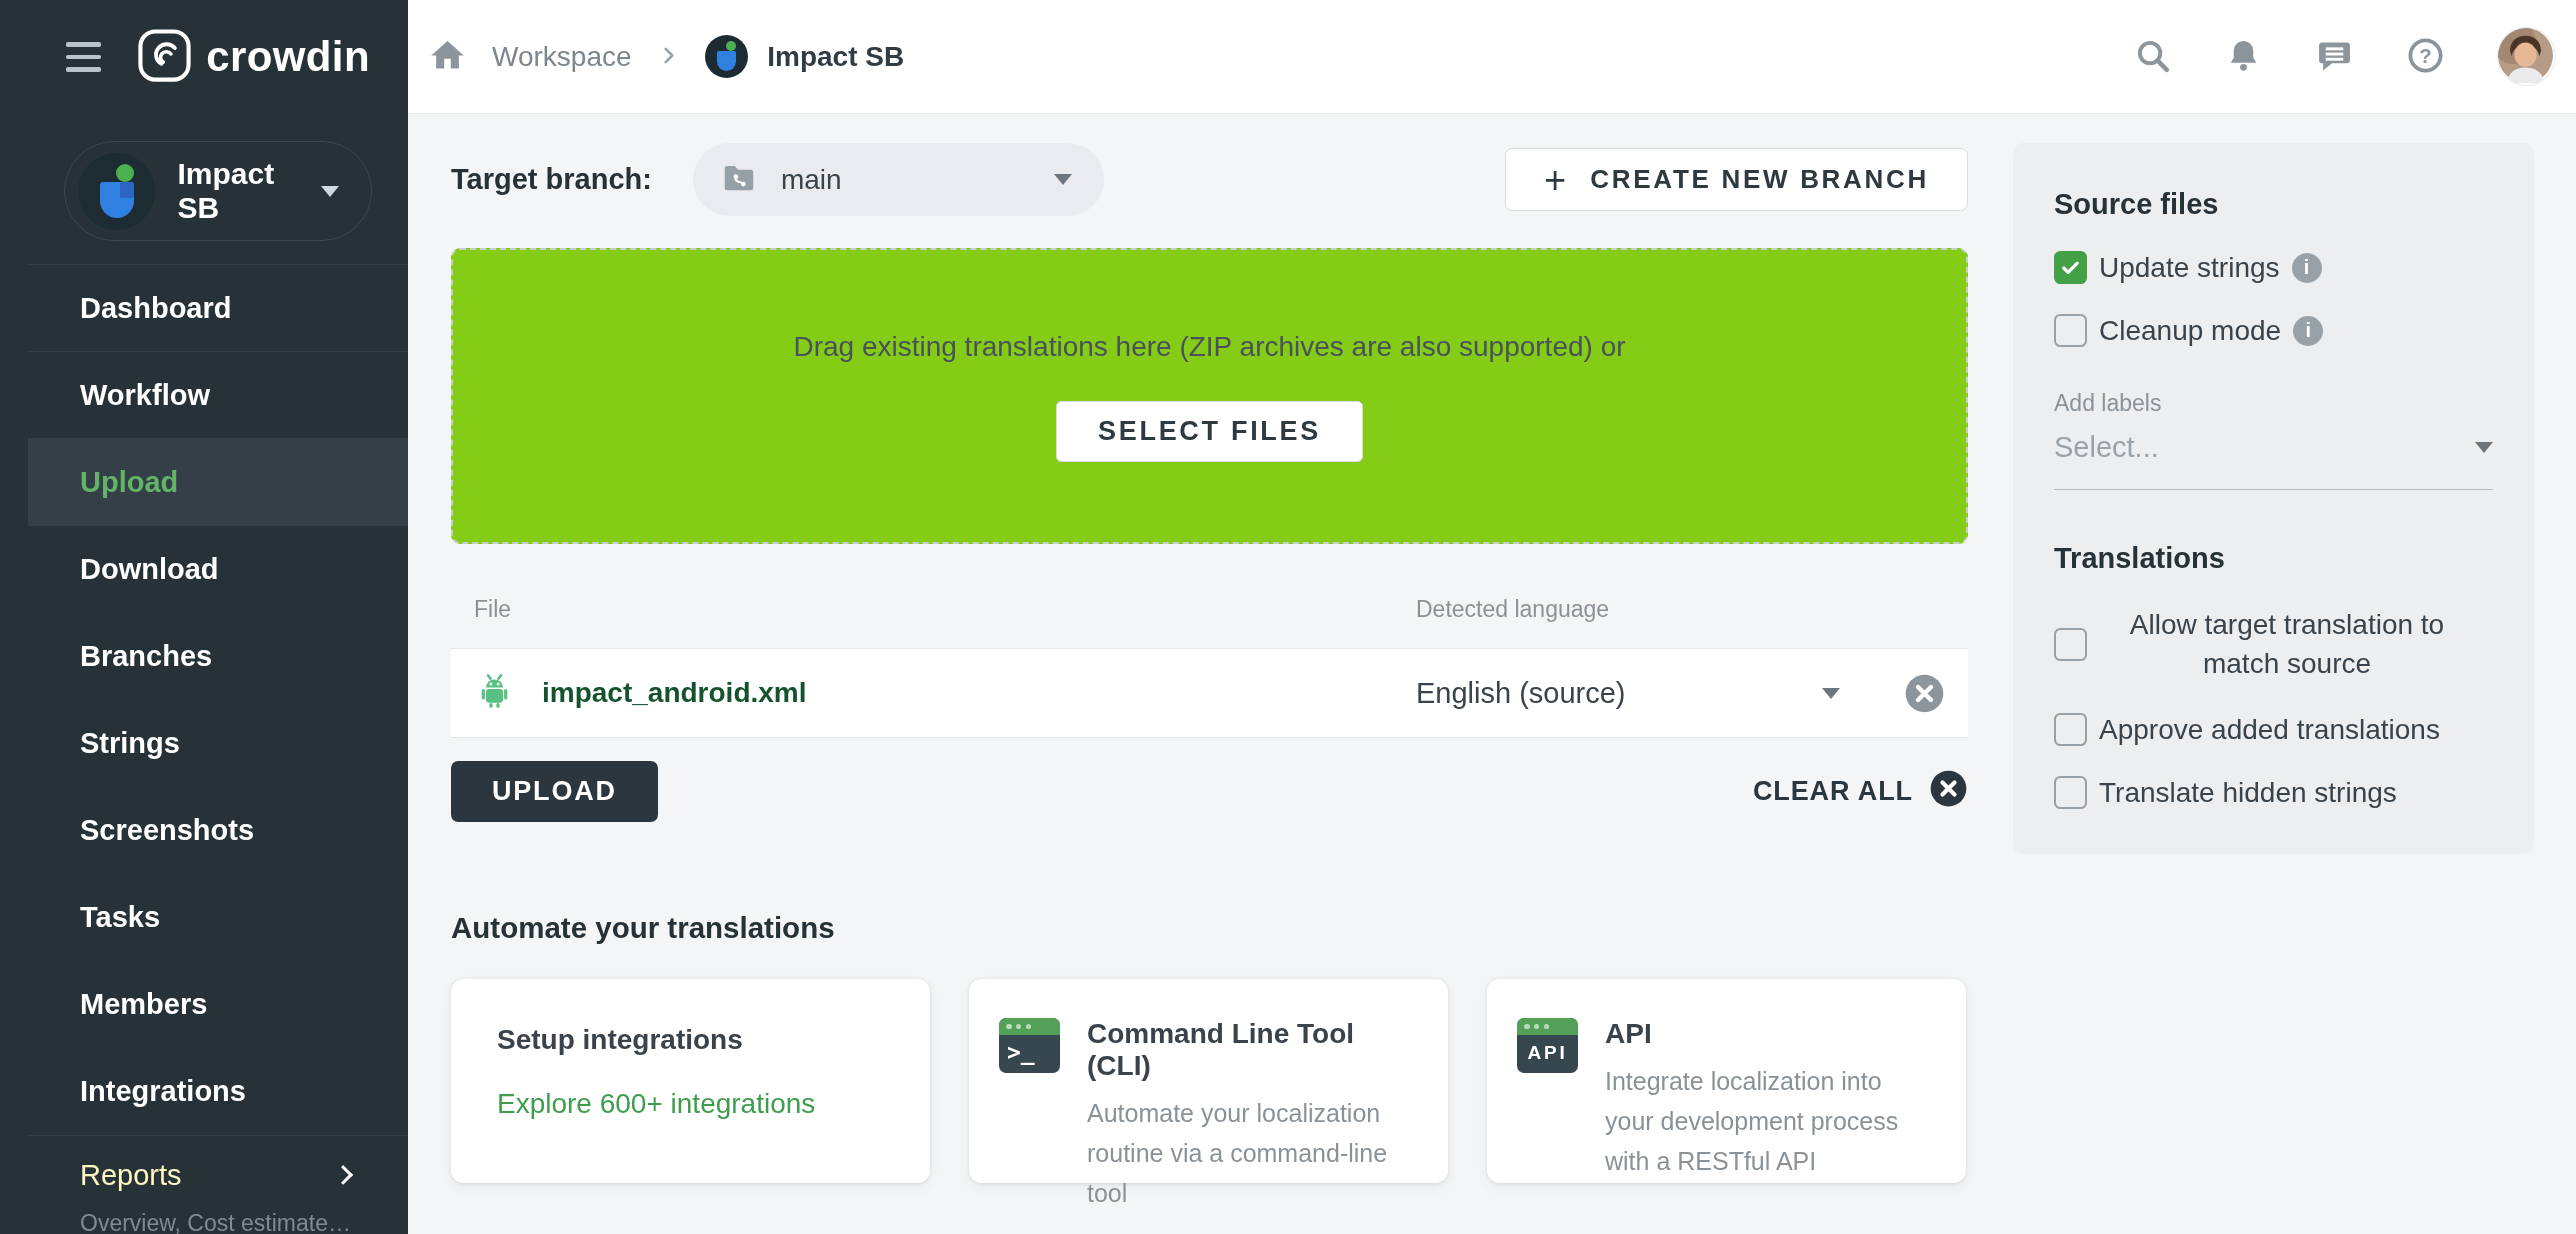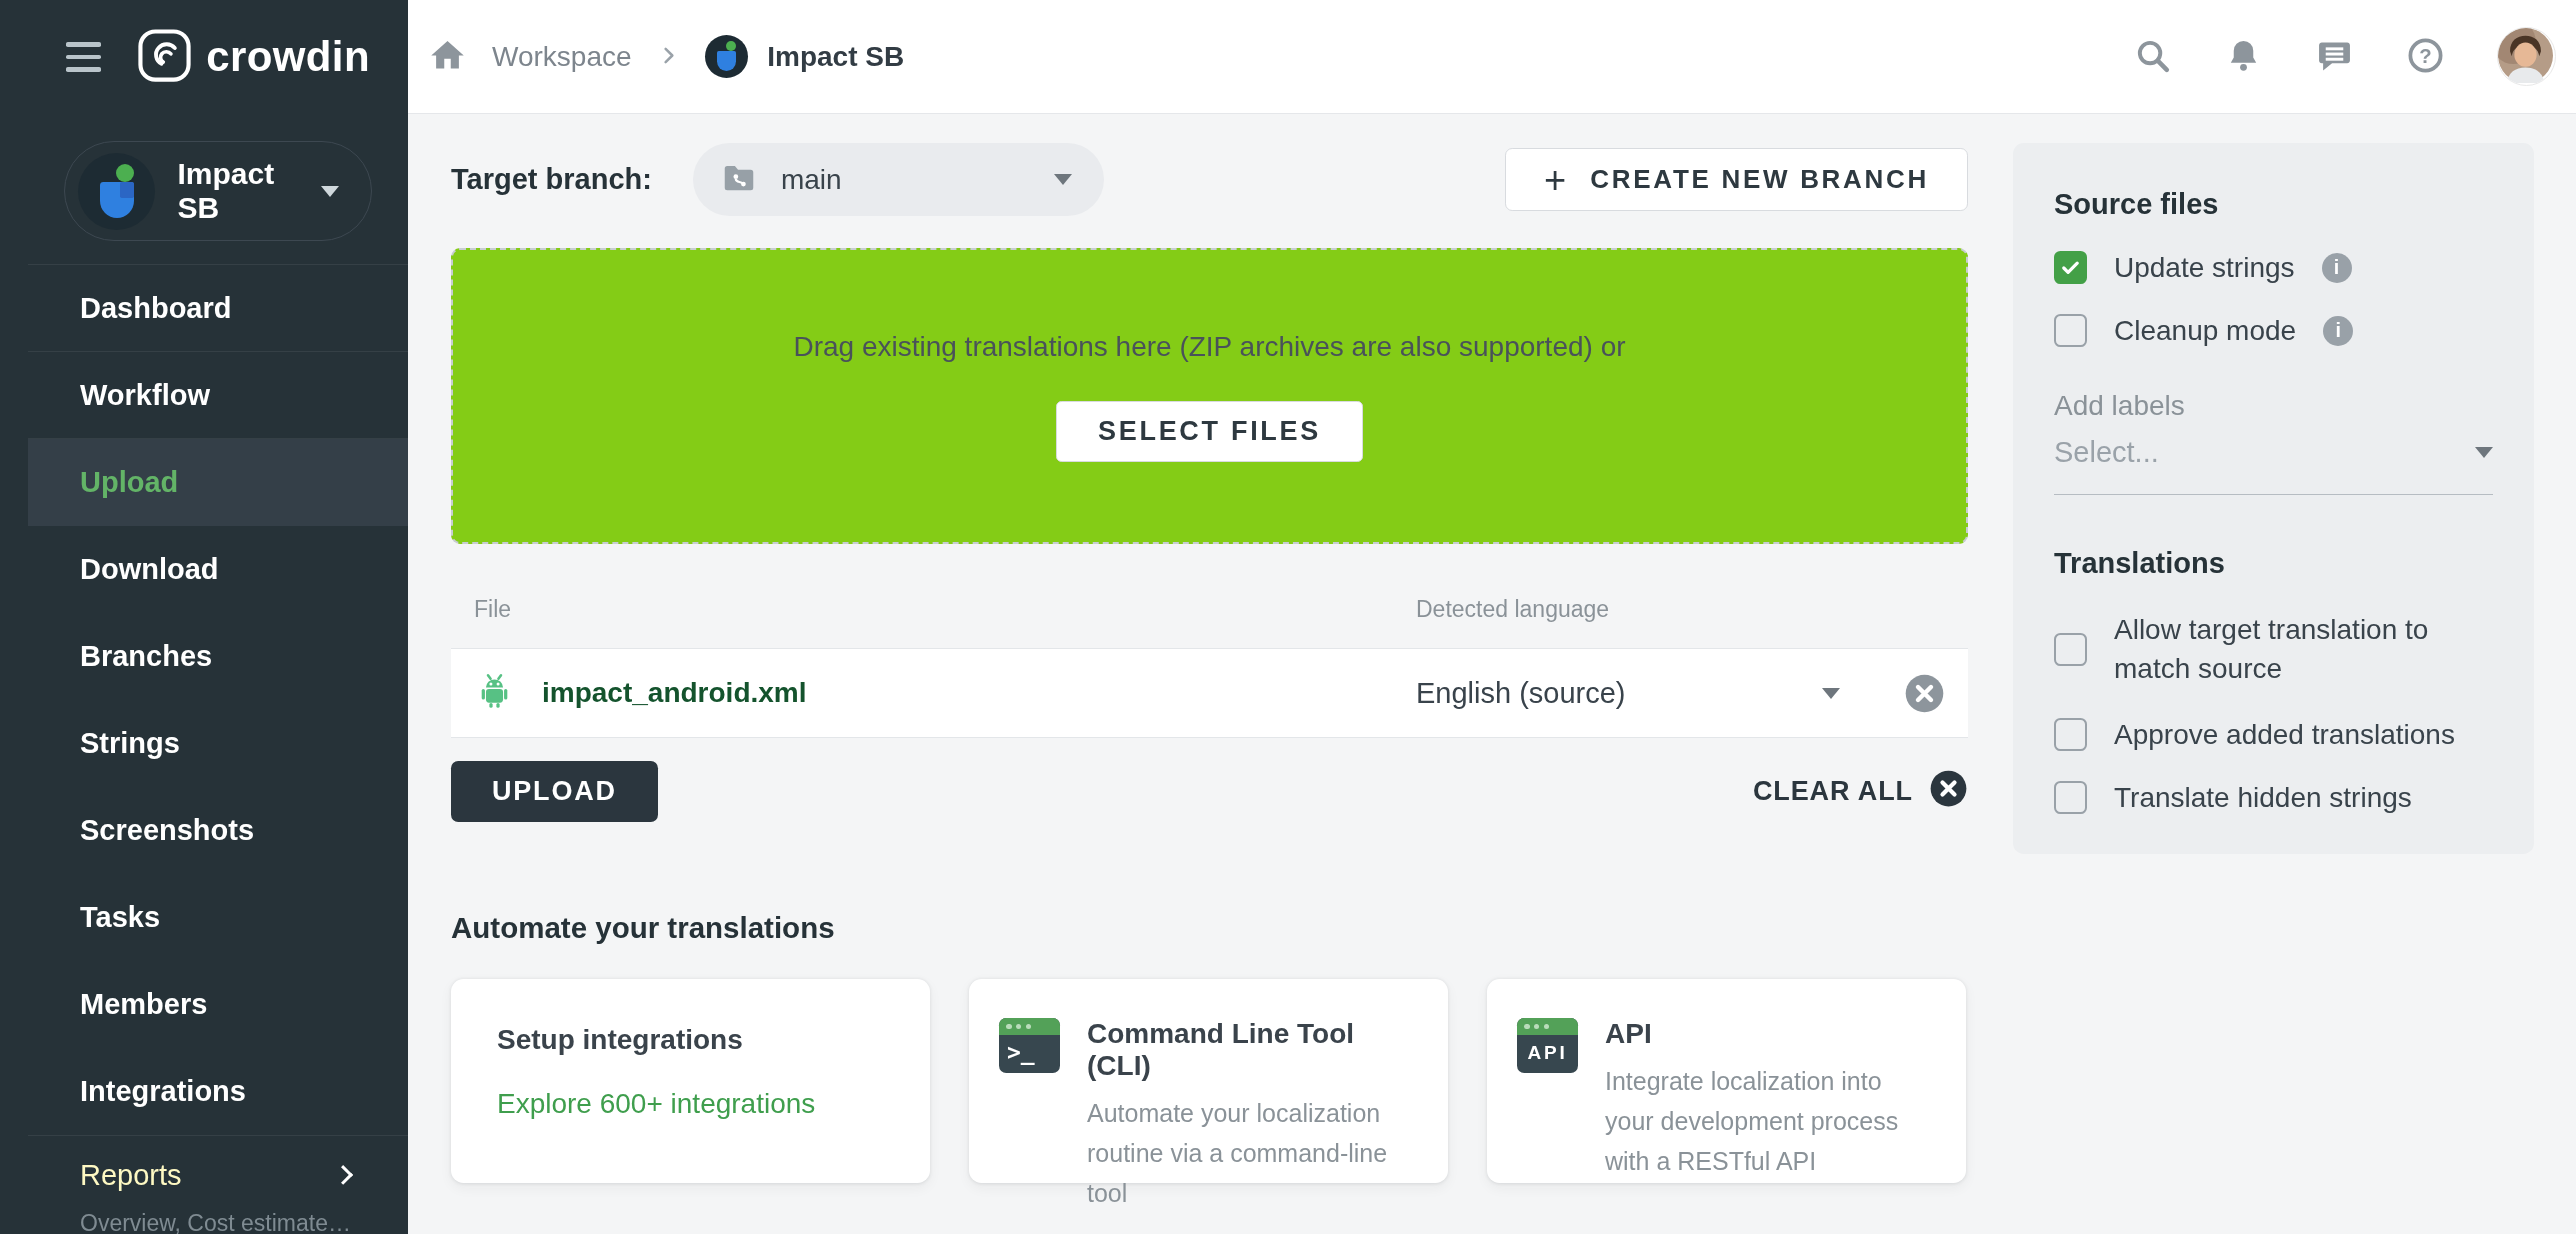--- a/index.html
+++ b/index.html
@@ -97,28 +97,28 @@
   .app-icon .bar { height:17px; background:#53a158; display:flex; align-items:center; gap:4.5px; padding-left:7.2px; }
   .app-icon .dot { width:5.4px; height:5.4px; border-radius:50%; background:#b9dcba; }
   .glyph-cli { color:#fff; font-family:"DejaVu Sans Mono", monospace; font-weight:700; font-size:23px; padding:3.6px 0 0 8px; }
   .glyph-api { color:#fff; font-weight:700; font-size:19px; letter-spacing:2.7px; text-align:center; padding-top:7.2px; }
   .card-body { min-width:0; }
   .card-desc { font-size:25px; color:#8a9298; line-height:40px; margin-top:10.7px; }
 
   
   .panel { position:absolute; left:1605px; top:28px; width:521px; height:711px; background:#eceef0; border-radius:10.7px; padding:45px 41px; }
   .panel-title { font-size:29px; font-weight:700; color:#263238; }
-  .opt { display:flex; align-items:center; gap:27px; margin-top:30px; }
+  .opt { display:flex; align-items:center; gap:12px; margin-top:30px;text-align:center; }
   .checkbox { width:33px; height:33px; border-radius:6.3px; border:2.7px solid #99a1a8; flex:none; cursor:pointer;
     display:flex; align-items:center; justify-content:center; }
   .checkbox.checked { background:#43a047; border-color:#43a047; }
   .opt-label { font-size:28px; color:#39434b; }
   .info-icon { width:30px; height:30px; border-radius:50%; background:#99a1a8; color:#fff; font-size:19.7px; font-weight:700;
     display:flex; align-items:center; justify-content:center; cursor:pointer; flex:none; }
-  .add-labels { margin-top:43px; font-size:28px; color:#8a9298; }
+  .add-labels { margin-top:43px; font-size:23px; color:#8a9298; }
   .labels-select { margin-top:14.3px; display:flex; align-items:center; border-bottom:1.8px solid #b6bcc2; padding-bottom:25px; cursor:pointer; }
   .select-placeholder { font-size:29px; color:#9aa2a9; }
   .labels-select .caret-down { margin-left:auto; }
   .panel-title.translations { margin-top:52px; }
   .opt.multiline { align-items:center; }
   .opt.multiline .opt-label { width:376px; line-height:39px; }
 </style>
 </head>
 <body>
 

